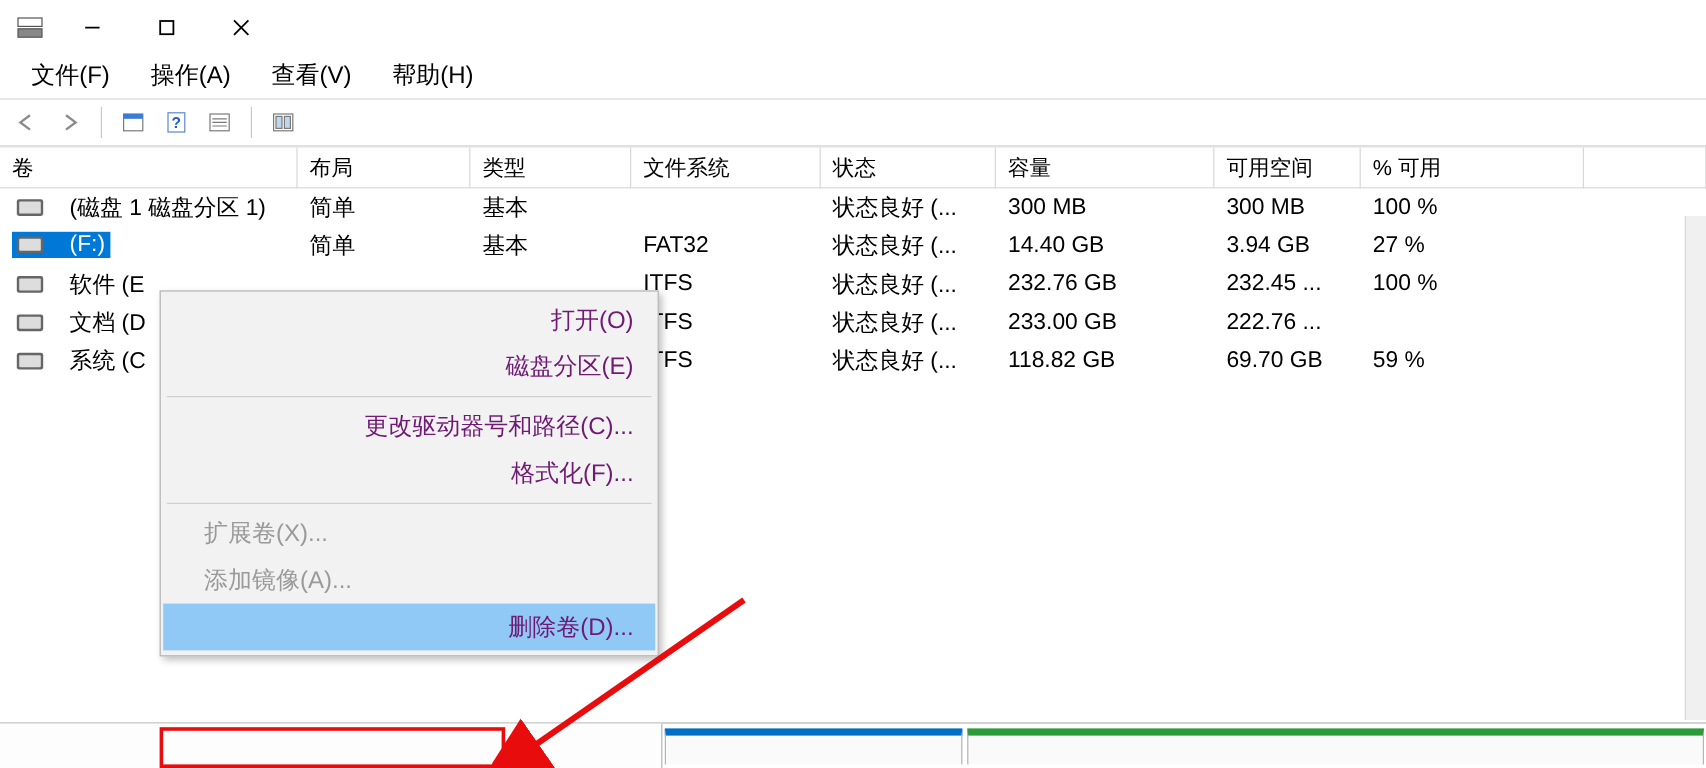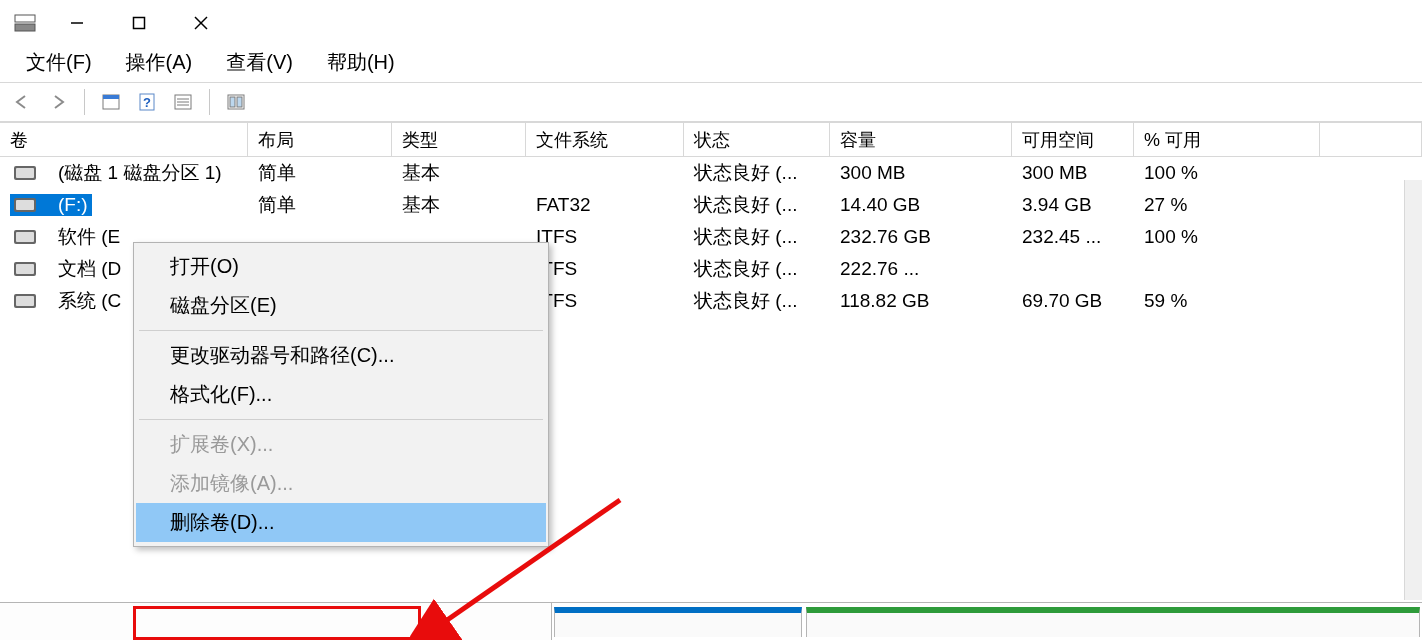--- a/index.html
+++ b/index.html
@@ -124,21 +124,21 @@
     border: 1px solid #b3b3b3;
     box-shadow: 3px 3px 6px rgba(0,0,0,.25);
     padding: 4px 2px;
     z-index: 30;
   }
   .cm-item {
     padding: 6px 18px 6px 34px;
     font-size: 20px;
     white-space: nowrap;
   }
-  .cm-item.enabled { color: #000000; }
+  .cm-item.enabled { color: #701a75; text-align: right; }
   .cm-item.disabled { color: #9a9a9a; }
   .cm-sep { height: 1px; background: #cfcfcf; margin: 5px 3px; }
   .cm-item.highlight { background: #90c8f6; }
 
   
   .red-highlight {
     position: absolute;
     left: 133px; top: 606px;
     width: 288px; height: 34px;
     border: 3px solid #e80c0c;
@@ -322,20 +322,21 @@
         </div>
         <div class="row">
           <div class="cell c0"><span class="vol-label">
               <span class="disk-icon"></span>
               <span>文档 (D</span>
             </span></div>
           <div class="cell c1"></div>
           <div class="cell c2"></div>
           <div class="cell c3">ITFS</div>
           <div class="cell c4">状态良好 (...</div>
+          <div class="cell c5">233.00 GB</div>
           <div class="cell c6">222.76 ...</div>
         </div>
         <div class="row">
           <div class="cell c0"><span class="vol-label">
               <span class="disk-icon"></span>
               <span>系统 (C</span>
             </span></div>
           <div class="cell c1"></div>
           <div class="cell c2"></div>
           <div class="cell c3">ITFS</div>

